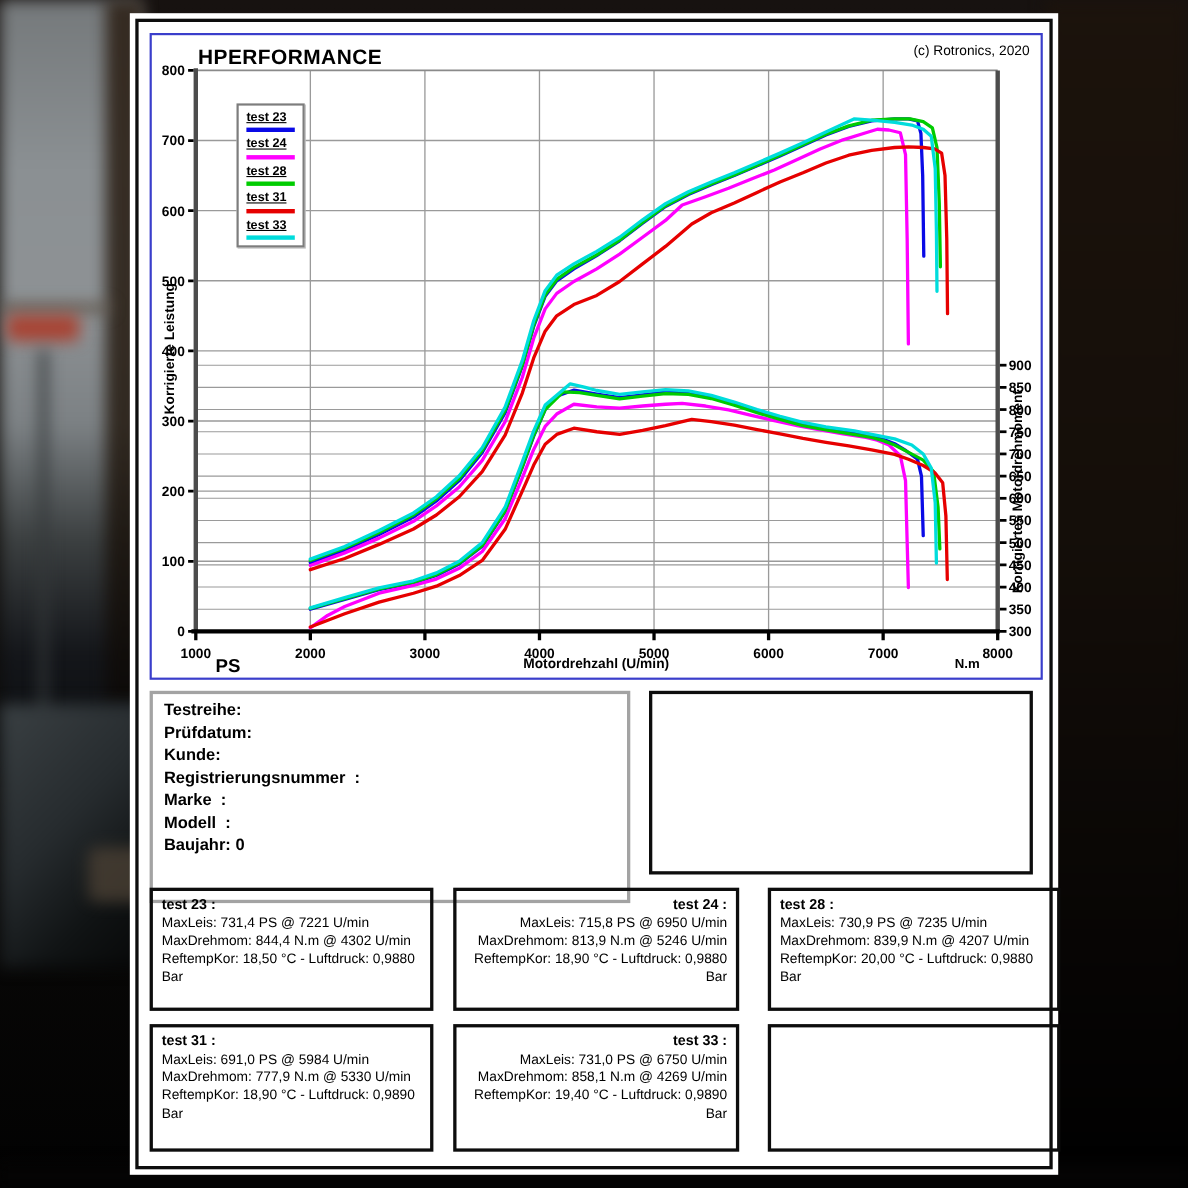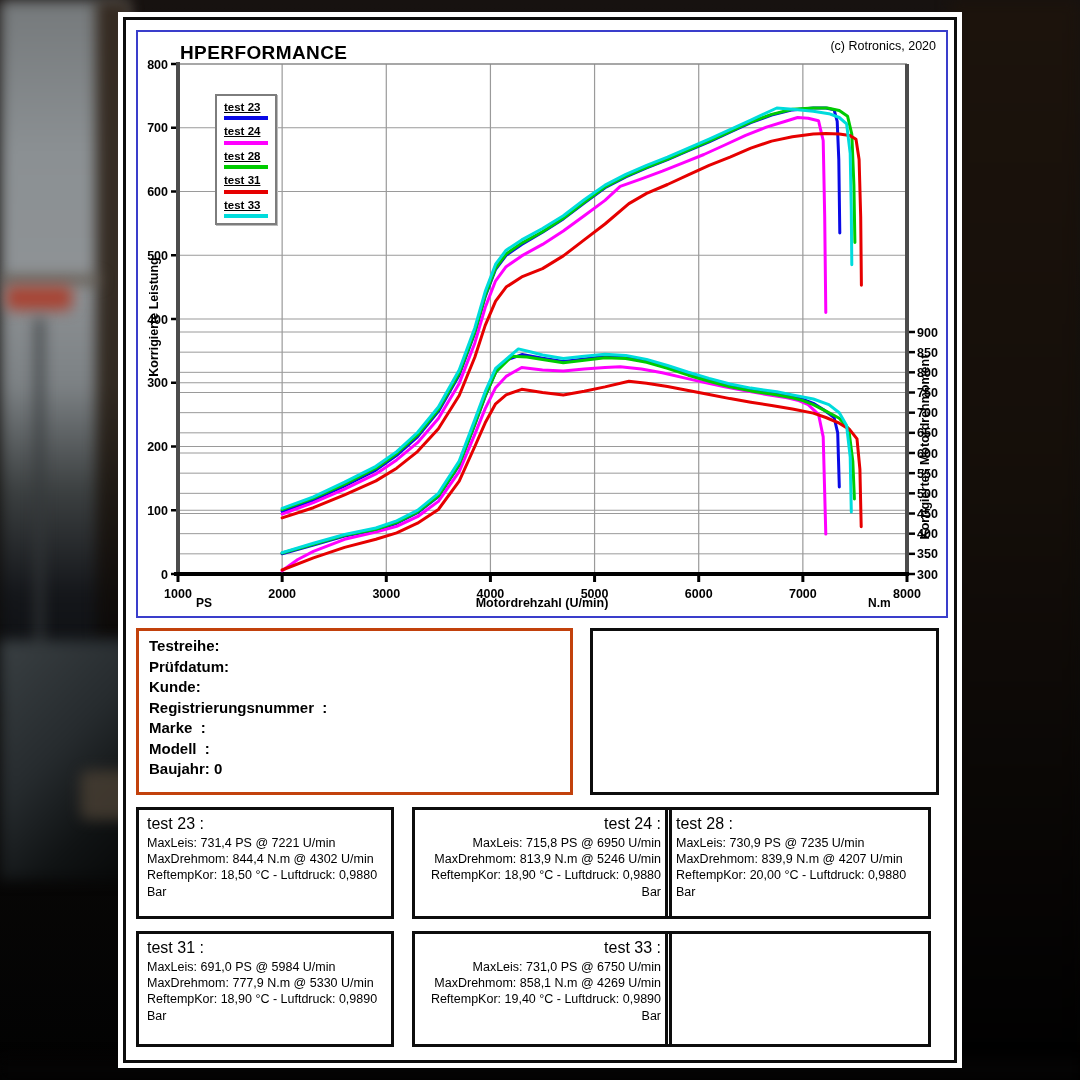--- a/index.html
+++ b/index.html
@@ -34,32 +34,32 @@
   .ylab-left{position:absolute;left:-64px;top:278px;width:160px;text-align:center;
       font-size:12.5px;font-weight:700;transform:rotate(-90deg);transform-origin:center;}
   .ylab-right{position:absolute;right:-84px;top:408px;width:210px;text-align:center;
       font-size:12.5px;font-weight:700;transform:rotate(-90deg);transform-origin:center;}
   .chart-svg{position:absolute;left:0;top:0;}
   .legend{position:absolute;left:54px;top:62px;background:#fff;border:2px solid #7d7d7d;
       padding:4px 7px 1px 7px;box-shadow:1px 1px 0 #bbb;margin-left:23px;}
   .legend-item{margin-bottom:4px;}
   .legend-label{font-size:11.5px;font-weight:700;text-decoration:underline;line-height:1.25;}
   .legend-bar{height:4px;width:44px;margin-top:2px;}
-  .xunit-ps{position:absolute;left:22px;top:564px;font-size:12px;font-weight:700;padding-left:36px;}
+  .xunit-ps{position:absolute;left:22px;top:564px;font-size:17px;font-weight:700;padding-left:36px;}
   .xunit-mid{position:absolute;left:254px;top:564px;width:300px;text-align:center;font-size:12.5px;font-weight:700;}
   .xunit-nm{position:absolute;left:730px;top:564px;width:60px;text-align:left;font-size:12px;font-weight:700;}
   
-  .info-box{position:absolute;left:10px;top:608px;width:437px;height:167px;border:3px solid #c2410c;
+  .info-box{position:absolute;left:10px;top:608px;width:437px;height:193px;border:3px solid #a3a3a3;
       padding:5px 10px;}
   .info-line{font-size:15px;font-weight:700;line-height:1.37;white-space:pre;}
   .empty-box-1{position:absolute;left:464px;top:608px;width:349px;height:167px;border:3px solid #0d0d0d;}
   .tbox{position:absolute;border:3px solid #0d0d0d;height:112px;padding:4px 8px;overflow:hidden;}
   .tbox.r1{top:787px;} .tbox.r2{top:911px;height:116px;}
-  .tbox.c1{left:10px;width:258px;} .tbox.c2{left:286px;width:260px;text-align:right;} .tbox.c3{left:539px;width:266px;}
-  .tbox-title{font-size:16px;font-weight:400;line-height:1.3;}
+  .tbox.c1{left:10px;width:258px;} .tbox.c2{left:286px;width:260px;text-align:right;} .tbox.c3{left:572px;width:266px;}
+  .tbox-title{font-size:13px;font-weight:700;line-height:1.3;}
   .tbox-line{font-size:12.5px;line-height:1.3;}
 </style>
 </head>
 <body>
 
 <div class="stage">
 
   <div class="bg">
     <div class="blob bg-wall"></div>
     <div class="blob bg-brownband"></div>

